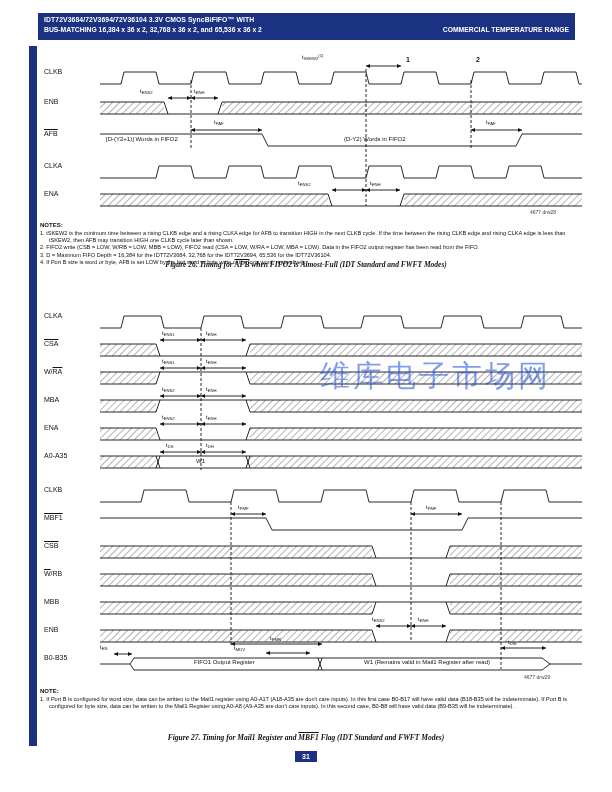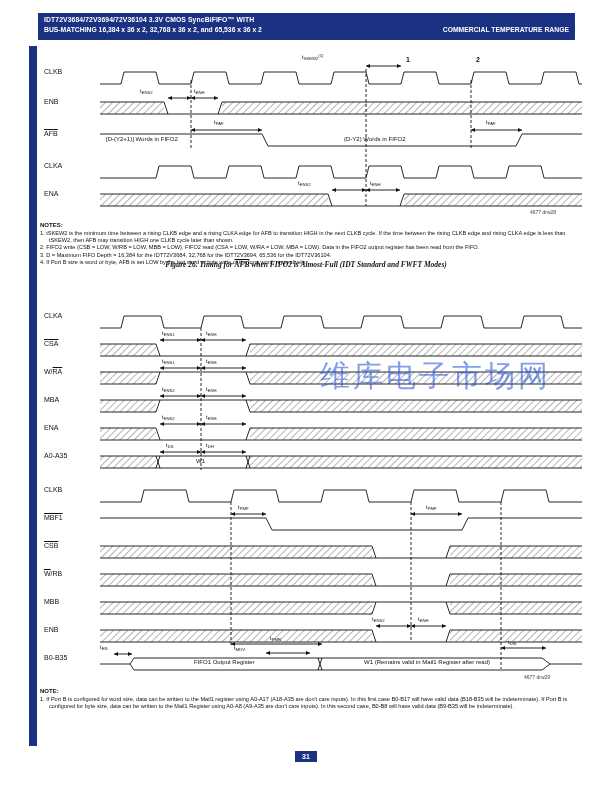--- a/index.html
+++ b/index.html
@@ -356,18 +356,19 @@
           <path d="M504 350l-4 -2v4z" fill="#111"></path>
         </g>
       </svg>
   <div class="lbl sig" style="left: 2px; top: 14px;"><span>CLKA</span></div><div class="lbl sig" style="left: 2px; top: 42px;"><span class="ov">CSA</span></div><div class="lbl sig" style="left: 2px; top: 70px;"><span>W/</span><span class="ov">RA</span></div><div class="lbl sig" style="left: 2px; top: 98px;"><span>MBA</span></div><div class="lbl sig" style="left: 2px; top: 126px;"><span>ENA</span></div><div class="lbl sig" style="left: 2px; top: 154px;"><span>A0-A35</span></div><div class="lbl sig" style="left: 2px; top: 188px;"><span>CLKB</span></div><div class="lbl sig" style="left: 2px; top: 216px;"><span class="ov">MBF1</span></div><div class="lbl sig" style="left: 2px; top: 244px;"><span class="ov">CSB</span></div><div class="lbl sig" style="left: 2px; top: 272px;"><span class="ov">W</span><span>/RB</span></div><div class="lbl sig" style="left: 2px; top: 300px;"><span>MBB</span></div><div class="lbl sig" style="left: 2px; top: 328px;"><span>ENB</span></div><div class="lbl sig" style="left: 2px; top: 356px;"><span>B0-B35</span></div><div class="lbl" style="left: 120px; top: 32px;"><span>t</span><span class="sb">ENS1</span></div><div class="lbl" style="left: 164px; top: 32px;"><span>t</span><span class="sb">ENH</span></div><div class="lbl" style="left: 120px; top: 60px;"><span>t</span><span class="sb">ENS1</span></div><div class="lbl" style="left: 164px; top: 60px;"><span>t</span><span class="sb">ENH</span></div><div class="lbl" style="left: 120px; top: 88px;"><span>t</span><span class="sb">ENS2</span></div><div class="lbl" style="left: 164px; top: 88px;"><span>t</span><span class="sb">ENH</span></div><div class="lbl" style="left: 120px; top: 116px;"><span>t</span><span class="sb">ENS2</span></div><div class="lbl" style="left: 164px; top: 116px;"><span>t</span><span class="sb">ENH</span></div><div class="lbl" style="left: 124px; top: 144px;"><span>t</span><span class="sb">DS</span></div><div class="lbl" style="left: 164px; top: 144px;"><span>t</span><span class="sb">DH</span></div><div class="lbl wd" style="left: 154px; top: 160px;">W1</div><div class="lbl" style="left: 196px; top: 206px;"><span>t</span><span class="sb">PMF</span></div><div class="lbl" style="left: 384px; top: 206px;"><span>t</span><span class="sb">PMF</span></div><div class="lbl" style="left: 330px; top: 318px;"><span>t</span><span class="sb">ENS2</span></div><div class="lbl" style="left: 376px; top: 318px;"><span>t</span><span class="sb">ENH</span></div><div class="lbl" style="left: 58px; top: 346px;"><span>t</span><span class="sb">EN</span></div><div class="lbl" style="left: 228px; top: 337px;"><span>t</span><span class="sb">PMR</span></div><div class="lbl" style="left: 192px; top: 347px;"><span>t</span><span class="sb">MDV</span></div><div class="lbl" style="left: 466px; top: 341px;"><span>t</span><span class="sb">DIS</span></div><div class="lbl wd" style="left: 152px; top: 361px;">FIFO1 Output Register</div><div class="lbl wd" style="left: 322px; top: 361px;">W1 (Remains valid in Mail1 Register after read)</div><div class="lbl drw" style="left: 482px; top: 377px;">4677 drw29</div></div>
 
   <div class="notes" id="notes27">
     <div class="notes-title">NOTE:</div>
     <div class="note-line">1. If Port B is configured for word size, data can be written to the Mail1 register using A0-A17 (A18-A35 are don't care inputs). In this first case B0-B17 will have valid data (B18-B35 will be indeterminate). If Port B is configured for byte size, data can be written to the Mail1 Register using A0-A8 (A9-A35 are don't care inputs). In this second case, B0-B8 will have valid data (B9-B35 will be indeterminate).</div>
   </div>
 
+  <div class="caption" id="cap27"><span>Figure 27. Timing for Mail1 Register and </span><span class="ov">MBF1</span><span> Flag  (IDT Standard and FWFT Modes)</span></div>
 
   <div class="watermark">维库电子市场网</div>
 
   <div class="pagenum">31</div>
 
 </div>
 
 </body></html>

